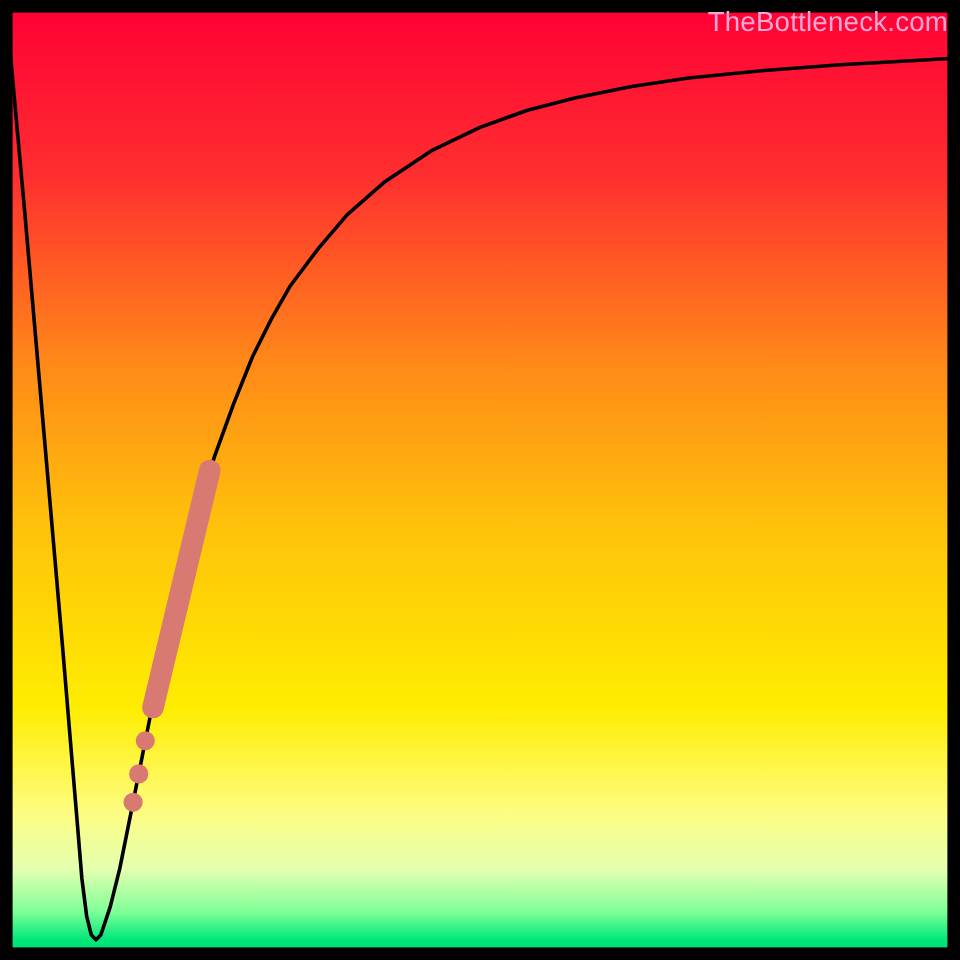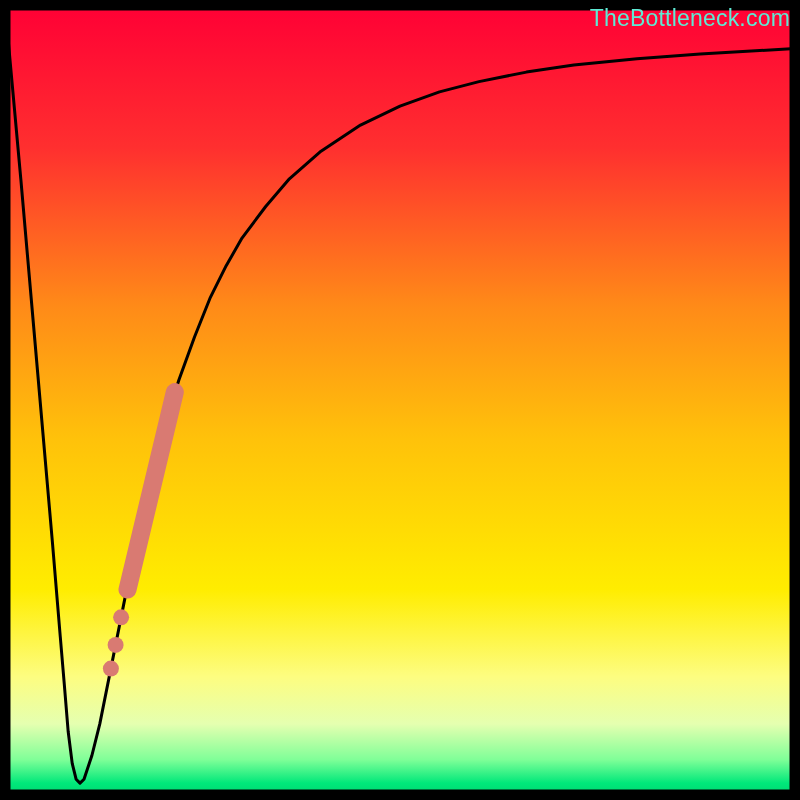--- a/index.html
+++ b/index.html
@@ -16,21 +16,21 @@
     width: 800px;
     height: 800px;
   }
   svg {
     display: block;
   }
   .watermark {
     position: absolute;
     top: 5px;
     right: 10px;
-    color: #5eead4;
+    color: #f9a8d4;
     font-size: 23px;
     font-weight: 500;
     letter-spacing: 0.2px;
     user-select: none;
   }
 </style>
 </head>
 <body>
 
 <div class="chart-wrap">

